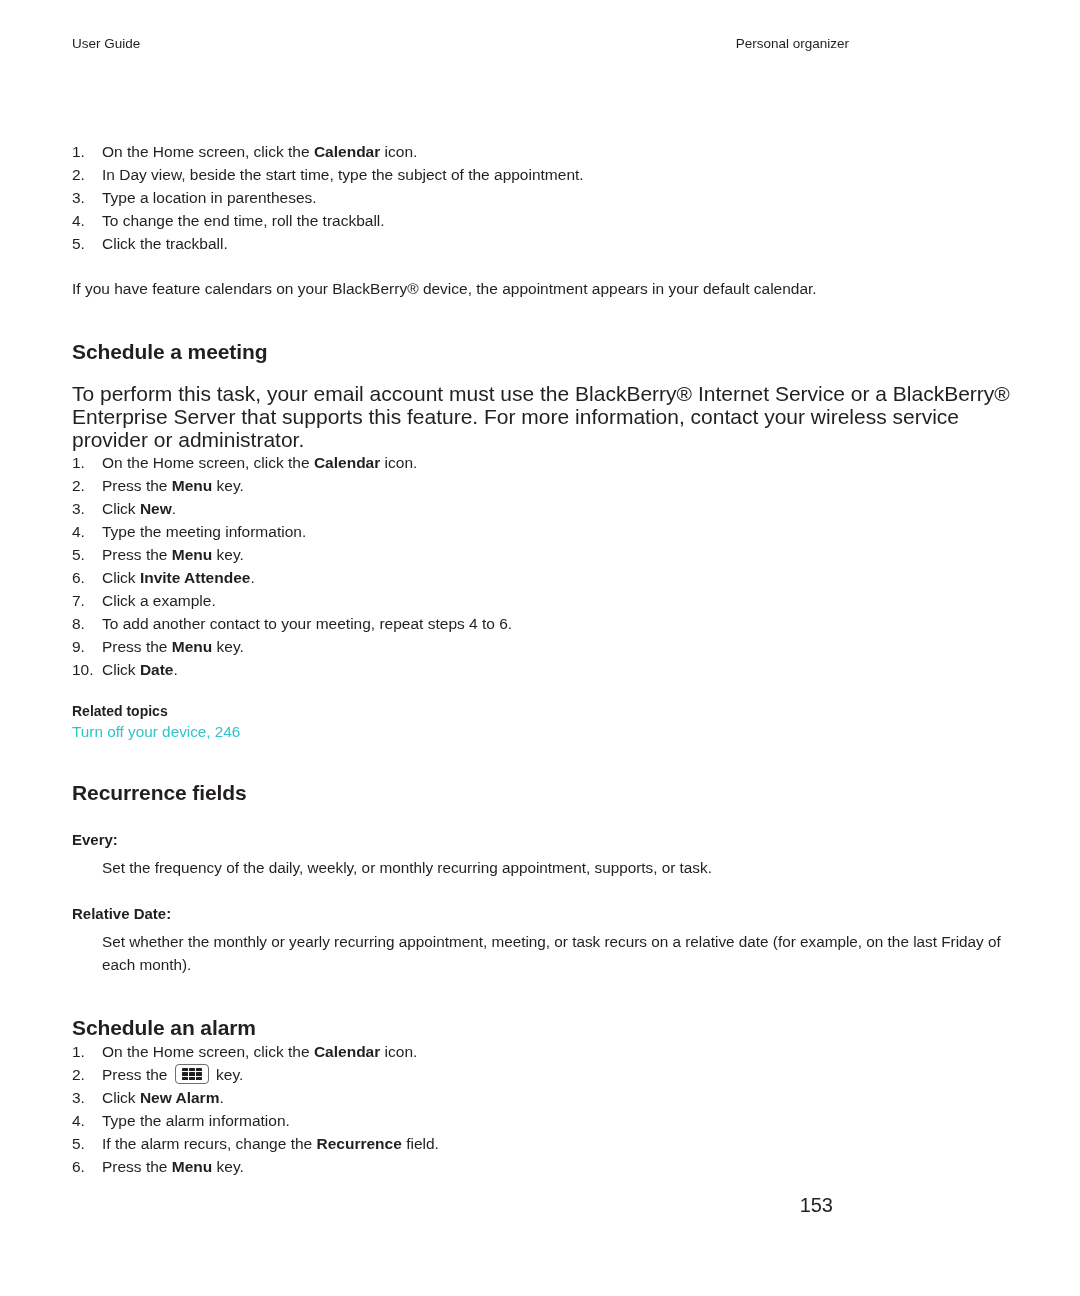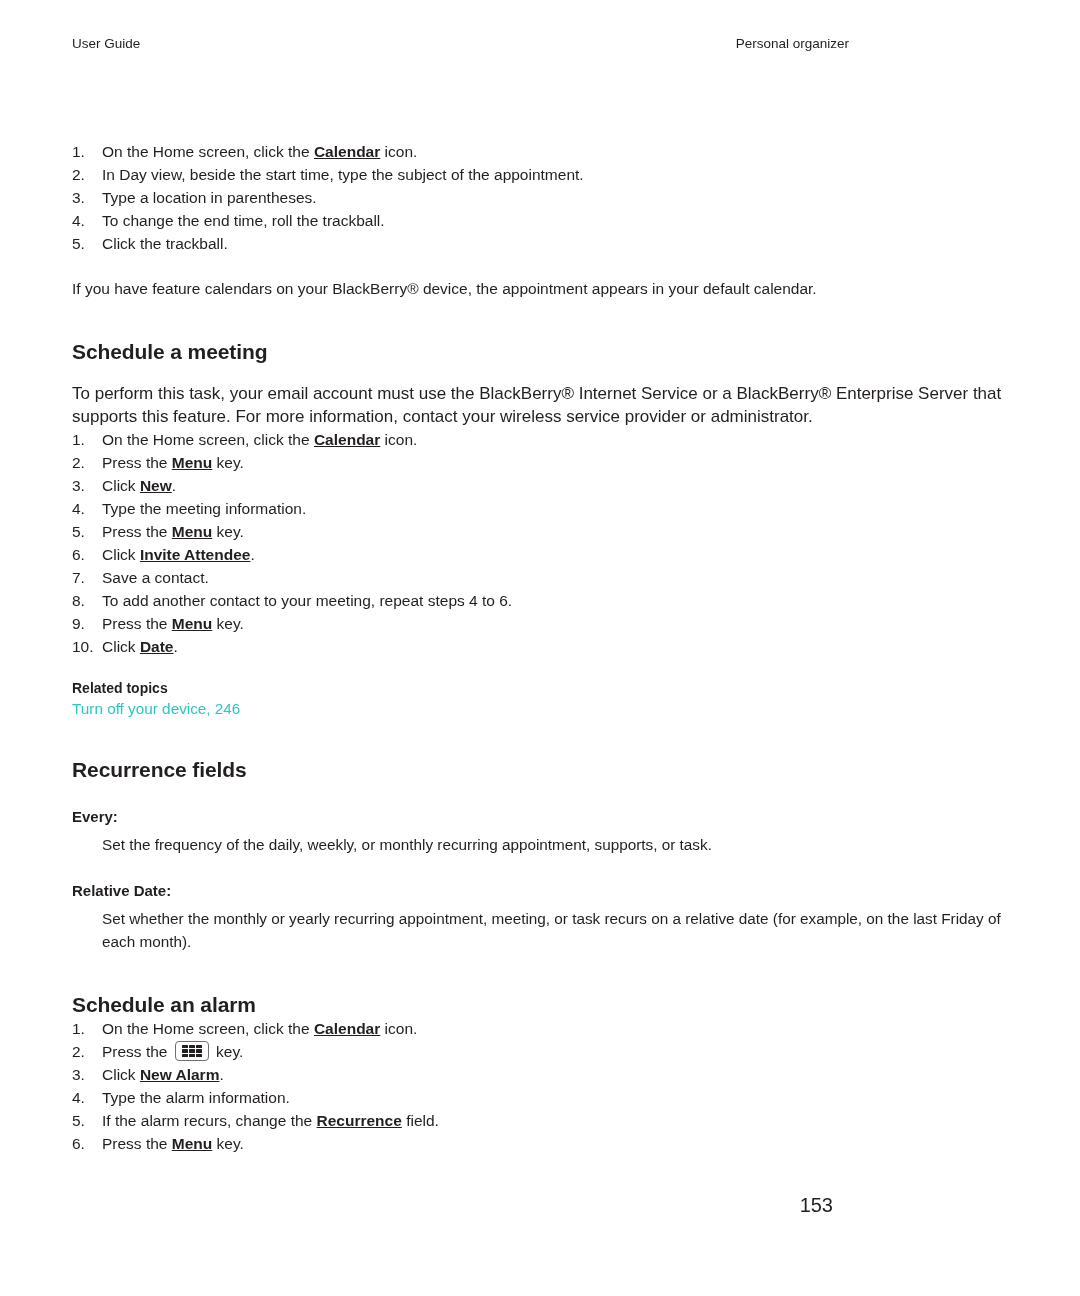--- a/index.html
+++ b/index.html
@@ -62,21 +62,21 @@
     line-height: 23px;
     margin: 22px 0 0 0;
   }
   h2.section {
     font-size: 21px;
     font-weight: bold;
     margin: 40px 0 0 0;
     letter-spacing: -0.1px;
   }
   .intro {
-    font-size: 17px;
+    font-size: 21px;
     line-height: 23px;
     margin: 18px 0 0 0;
   }
   .steps-block {
     margin-top: 20px;
   }
   .related-title {
     font-size: 14px;
     font-weight: bold;
     margin: 22px 0 0 0;
@@ -125,21 +125,21 @@
     display: block;
     border-radius: 0.5px;
   }
   .pagenum {
     position: absolute;
     right: 76px;
     bottom: 79px;
     font-size: 20px;
     color: #231f20;
   }
-  b { font-weight: bold; text-decoration: underline; }
+  b { font-weight: bold; }
 </style>
 </head>
 <body>
 
 <div class="page">
 
   <div class="header">
     <div>User Guide</div>
     <div>Personal organizer</div>
   </div>
@@ -195,21 +195,21 @@
         <li>
           <span class="num">5.</span>
           <span class="txt">Press the <b>Menu</b> key.</span>
         </li>
         <li>
           <span class="num">6.</span>
           <span class="txt">Click <b>Invite Attendee</b>.</span>
         </li>
         <li>
           <span class="num">7.</span>
-          <span class="txt">Save a contact.</span>
+          <span class="txt">Click a example.</span>
         </li>
         <li>
           <span class="num">8.</span>
           <span class="txt">To add another contact to your meeting, repeat steps 4 to 6.</span>
         </li>
         <li>
           <span class="num">9.</span>
           <span class="txt">Press the <b>Menu</b> key.</span>
         </li>
         <li>

